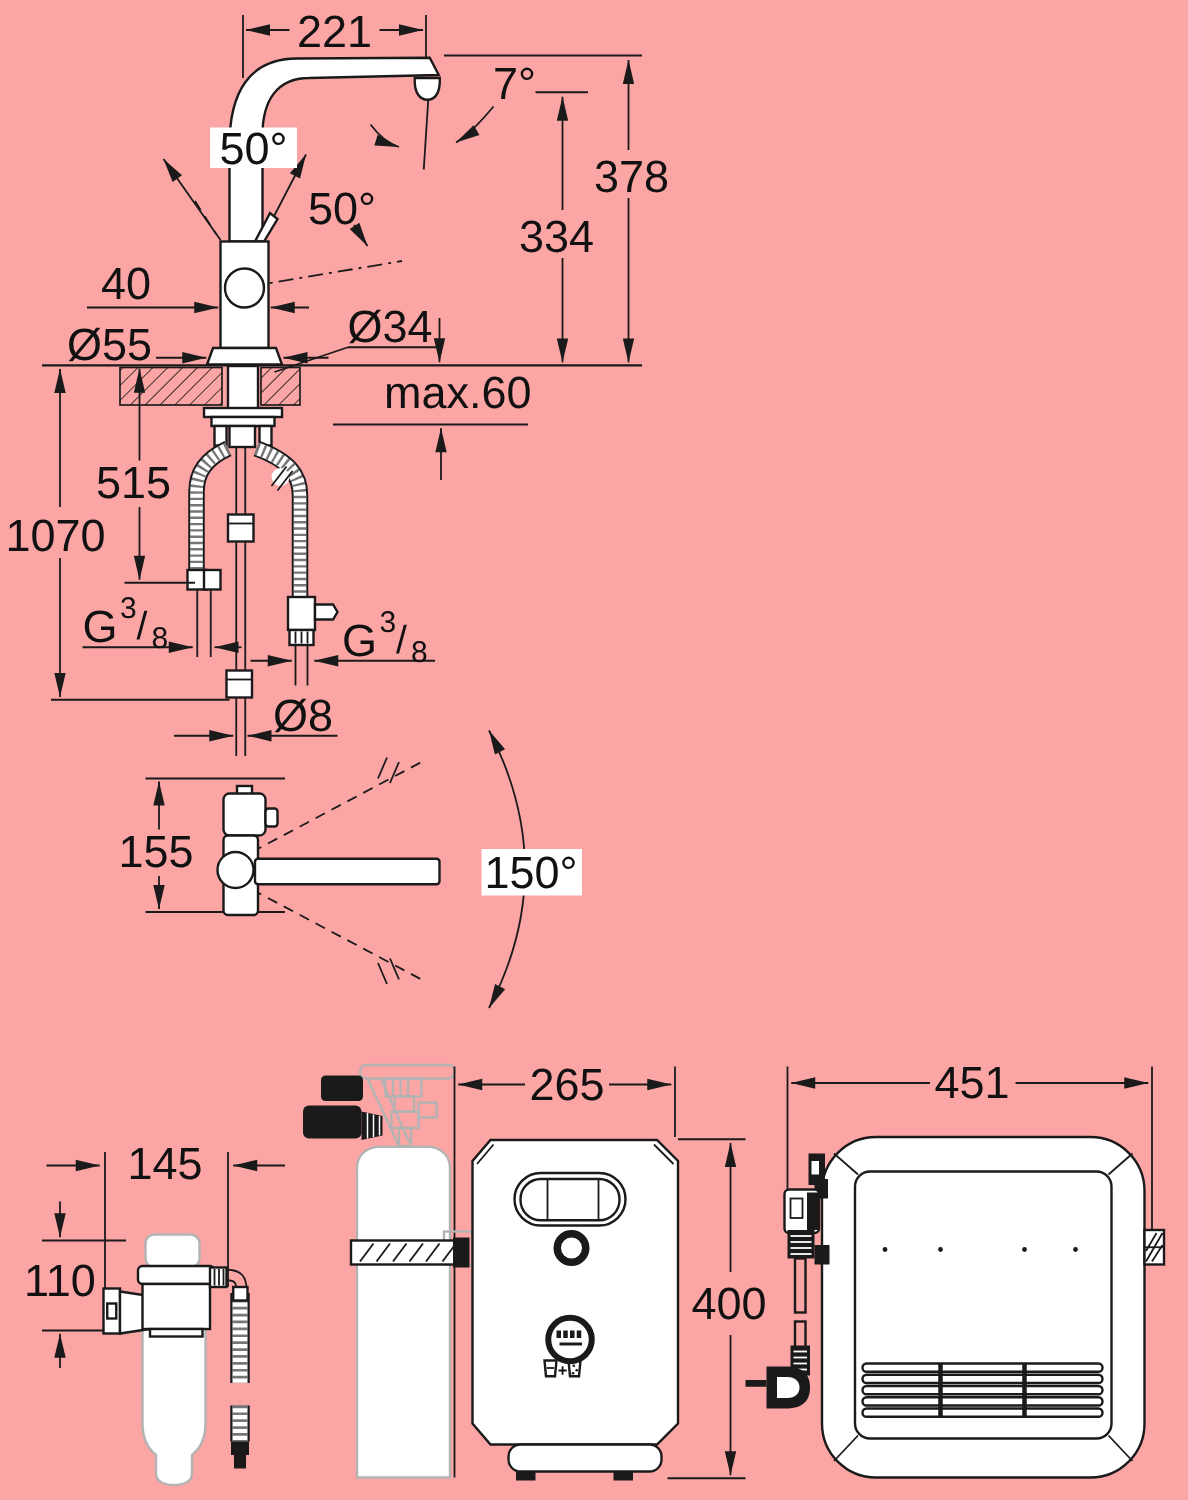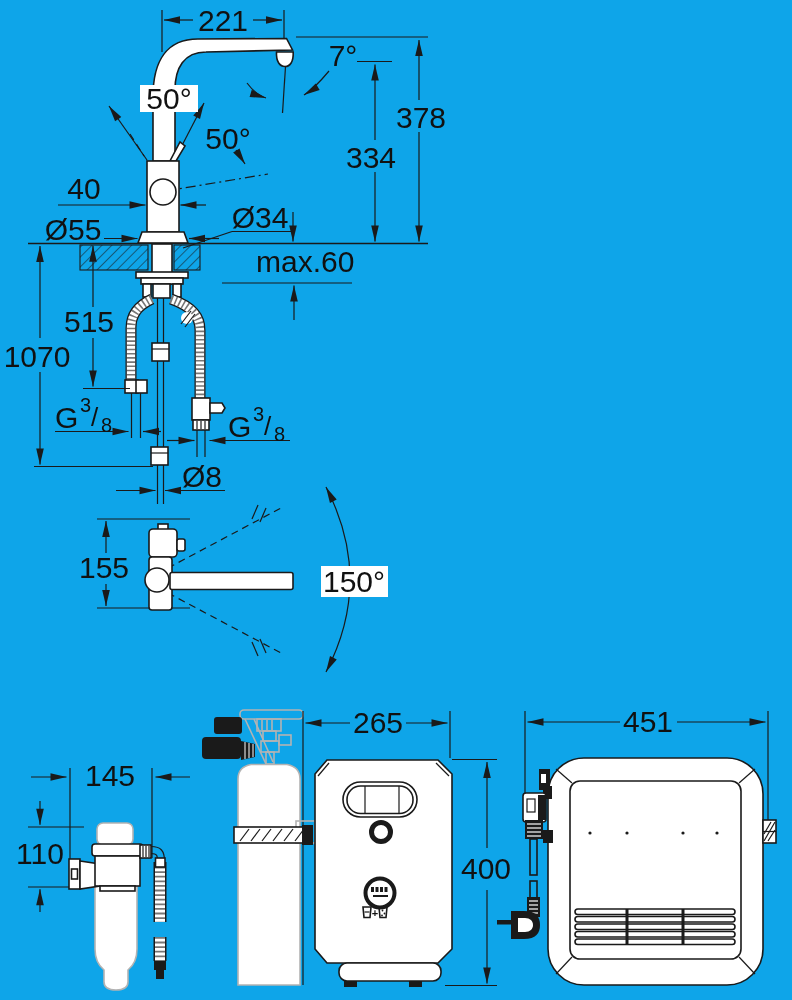--- a/index.html
+++ b/index.html
@@ -1,16 +1,16 @@
 <!DOCTYPE html>
 <html><head>
 <meta charset="utf-8">
 <style>
   html,body{margin:0;padding:0;background:#fff;}
-  #stage{position:relative;width:792px;height:1000px;background:#0ea5e9;overflow:hidden;}
+  #stage{position:relative;width:792px;height:1000px;background:#fca5a5;overflow:hidden;}
   svg{position:absolute;left:0;top:0;}
   .ln{stroke:#1a1a1a;stroke-width:1.2;fill:none;}
   .lnt{stroke:#1a1a1a;stroke-width:1.5;fill:none;}
   .thk{stroke:#1a1a1a;stroke-width:1.6;fill:#fff;}
   .thkn{stroke:#1a1a1a;stroke-width:1.6;fill:none;}
   .blk{fill:#1a1a1a;stroke:none;}
   .ghost{stroke:#b3b3b3;stroke-width:1.6;fill:#fff;}
   .ghostn{stroke:#b3b3b3;stroke-width:1.6;fill:none;}
   .dash{stroke-dasharray:7 5;}
   .dashdot{stroke-dasharray:10 4 2 4;}

